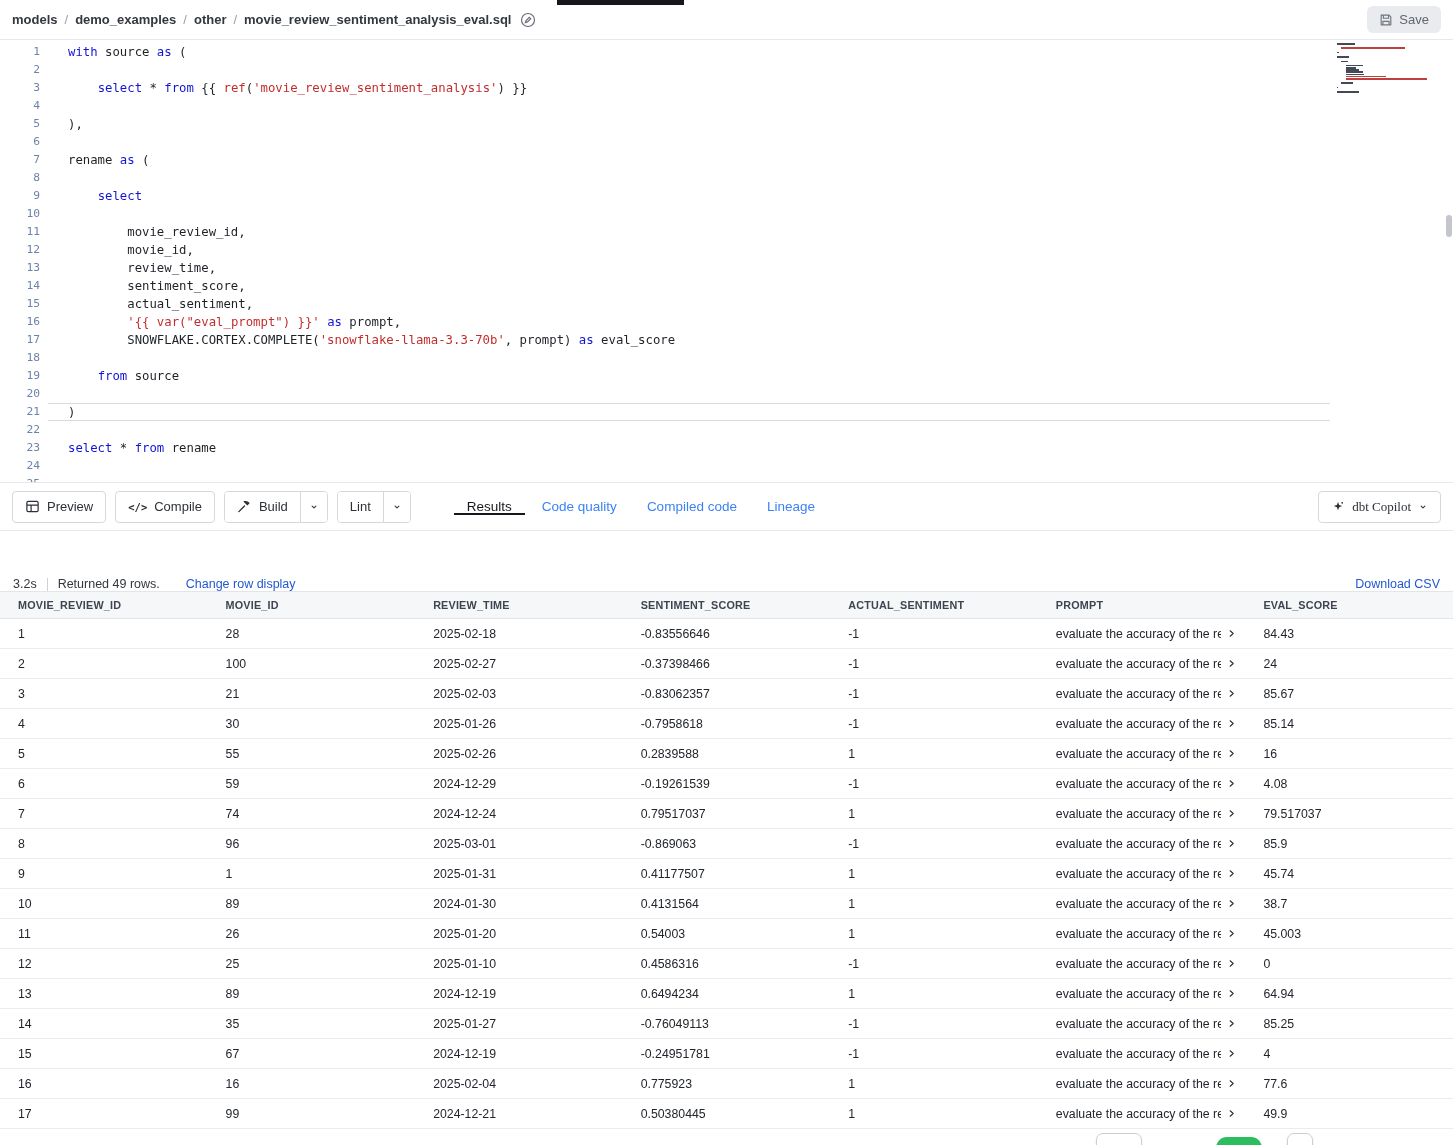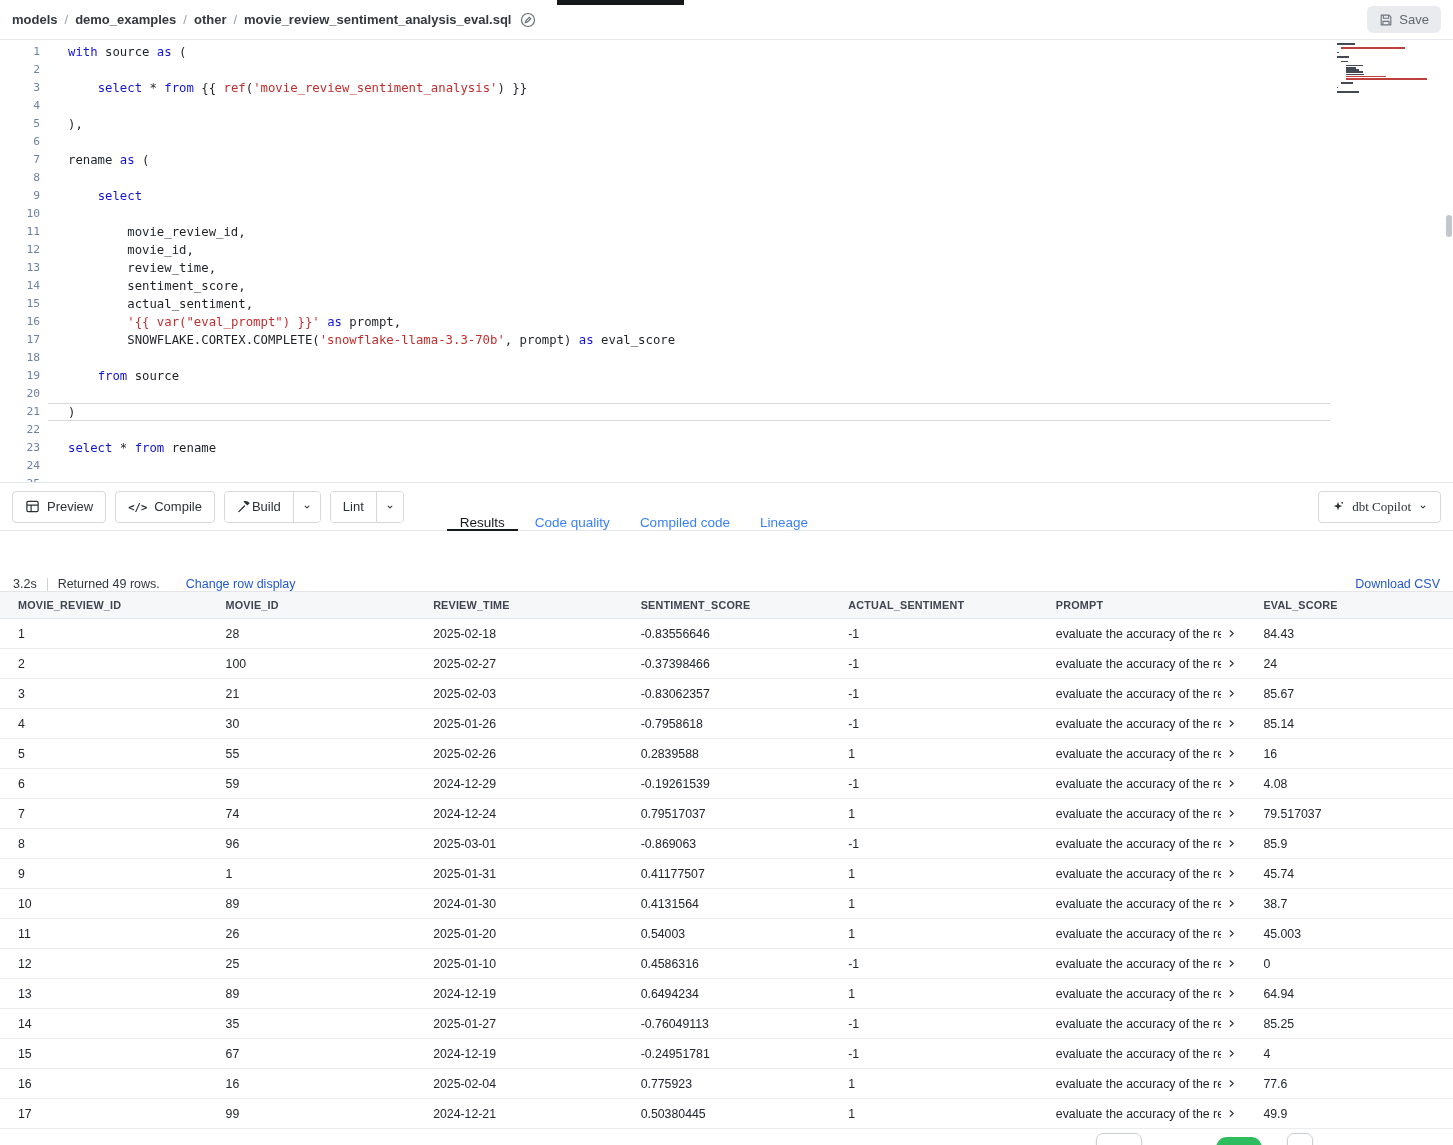--- a/index.html
+++ b/index.html
@@ -29,23 +29,23 @@
   .minimap { position: absolute; top: 3px; right: 16px; width: 100px; }
   .mm-line { height: 1.6px; margin-bottom: 0.6px; background: #434a55; }
   .mm-red { background: #c04040; }
   .editor-scrollbar { position: absolute; top: 0; right: 0; width: 9px; height: 100%; }
   .scroll-thumb { position: absolute; top: 175px; right: 1px; width: 6px; height: 22px; border-radius: 3px; background: #c3c7cc; }
   
   .toolbar { height: 48px; border-bottom: 1px solid #e6e8eb; display: flex; align-items: center; padding: 0 12px; position: relative; background: #fff; }
   .tb-btn { height: 32px; display: inline-flex; align-items: center; gap: 7px; background: #fff; border: 1px solid #d5d8dd; border-radius: 4px; padding: 0 12px; font-family: inherit; font-size: 13px; color: #2c3137; margin-right: 9px; cursor: pointer; }
   .code-glyph { font-family: "DejaVu Sans Mono", monospace; font-size: 10.5px; font-weight: bold; color: #2c3137; }
   .split { display: inline-flex; border: 1px solid #d5d8dd; border-radius: 4px; overflow: hidden; margin-right: 9px; background: #fff; }
-  .split .main { height: 30px; display: inline-flex; align-items: center; padding: 0 12px; border: none; background: #fff; font-family: inherit; font-size: 13px; color: #2c3137; cursor: pointer; }
+  .split .main { height: 30px; display: inline-flex; align-items: center; gap: 7px; padding: 0 12px; border: none; background: #fff; font-family: inherit; font-size: 13px; color: #2c3137; cursor: pointer; }
   .split .arrow { width: 27px; height: 30px; display: inline-flex; align-items: center; justify-content: center; border: none; border-left: 1px solid #d5d8dd; background: #fff; cursor: pointer; }
-  .tabs { display: flex; align-items: flex-end; height: 100%; margin-left: 32px; }
+  .tabs { display: flex; align-items: center; height: 100%; margin-left: 32px; }
   .tab { display: flex; align-items: center; padding: 0 13px; margin: 0 2px; font-size: 13.5px; color: #3b82f6; cursor: pointer; position: relative; }
   .tab.active { color: var(--tab-active, #15181d); }
   .tab.active::after { content: ""; position: absolute; left: 0; right: 0; bottom: -1px; height: 2.5px; background: var(--tab-active, #15181d); }
   .copilot { margin-left: auto; margin-right: 0; font-family: Liberation Serif, serif; }
   
   .statusbar { height: 60px; display: flex; align-items: flex-end; padding: 0 13px; font-size: 12.5px; color: #33373e; }
   .sb-divider { width: 1px; height: 13px; background: #cdd1d6; margin: 0 10px; }
   .link { color: var(--link, #2257d2); cursor: pointer; text-decoration: none; font-size: 12.5px; }
   .change-display { margin-left: 26px; }
   .download { margin-left: auto; }

